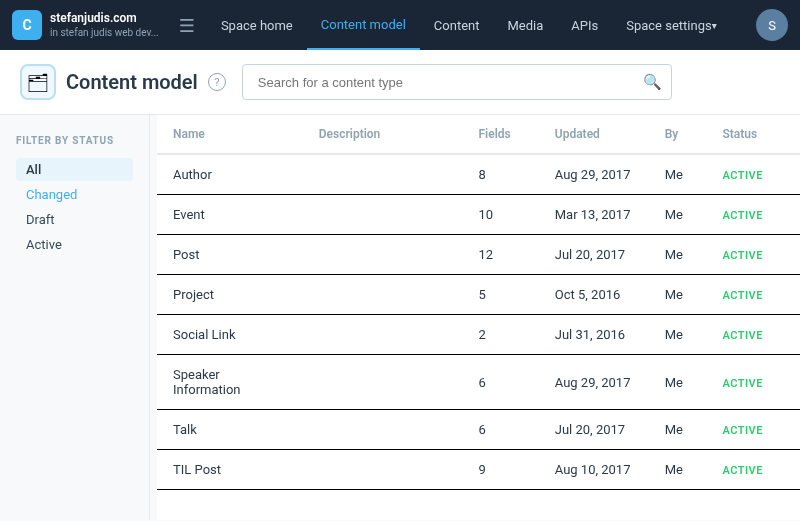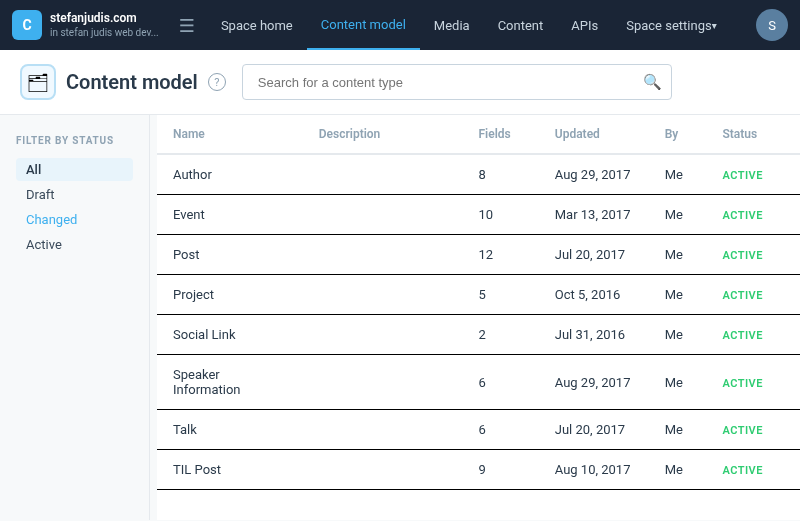--- a/index.html
+++ b/index.html
@@ -260,22 +260,22 @@
     <div class="logo-icon">C</div>
     <div class="logo-text">
       <div class="site">stefanjudis.com</div>
       <div class="sub">in stefan judis web dev...</div>
     </div>
   </div>
   <span class="hamburger">☰</span>
   <div class="nav-links">
     <a class="nav-link">Space home</a>
     <a class="nav-link active">Content model</a>
+    <a class="nav-link">Content</a>
     <a class="nav-link">Media</a>
-    <a class="nav-link">Content</a>
     <a class="nav-link">APIs</a>
     <a class="nav-link has-arrow">Space settings</a>
   </div>
   <div class="nav-avatar">S</div>
 </nav>
 
 <header class="page-header">
   <div class="page-header-left">
     <div class="page-icon">🗂</div>
     <span class="page-title">Content model</span>
@@ -285,22 +285,22 @@
     <input type="text" placeholder="Search for a content type" style="">
     <span class="search-icon-btn">🔍</span>
   </div>
 </header>
 
 <div class="main-layout">
 
   <aside class="sidebar">
     <div class="filter-label">Filter by status</div>
     <div class="filter-item active-filter">All</div>
+    <div class="filter-item changed">Changed</div>
     <div class="filter-item draft">Draft</div>
-    <div class="filter-item changed">Changed</div>
     <div class="filter-item active-status">Active</div>
   </aside>
 
   <div class="content-area">
     <div class="table-container">
       <table>
         <thead>
           <tr>
             <th class="col-name">Name</th>
             <th class="col-desc">Description</th>

